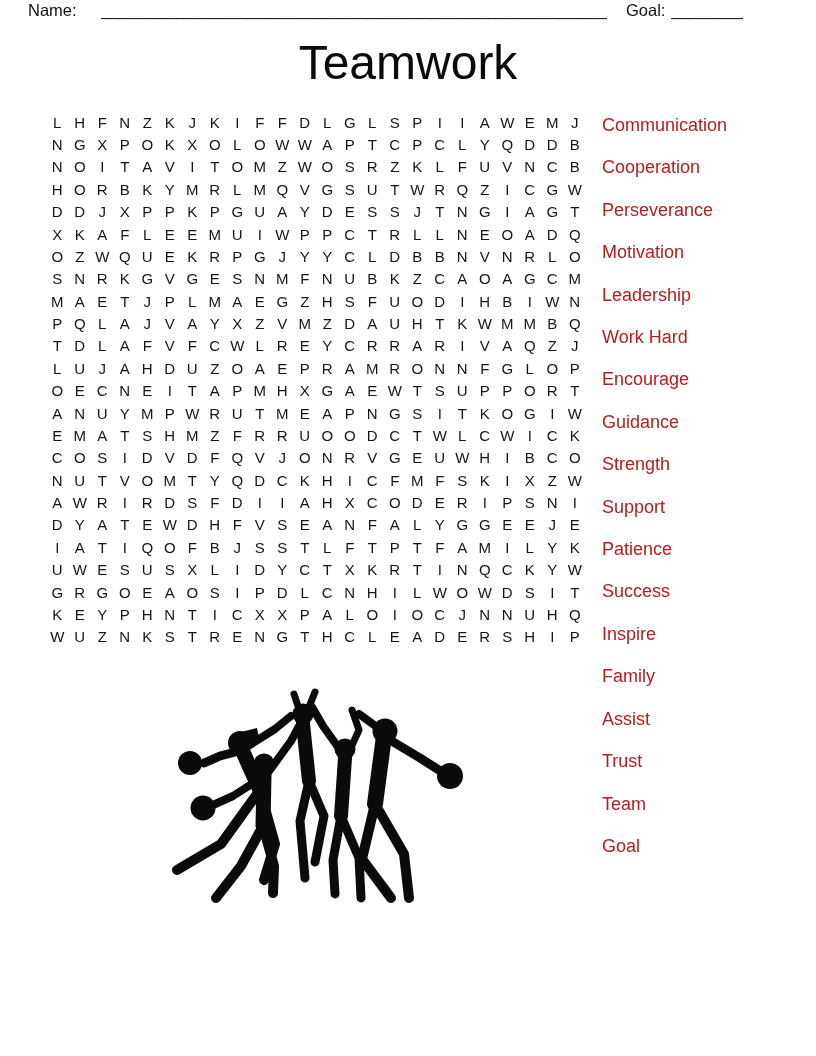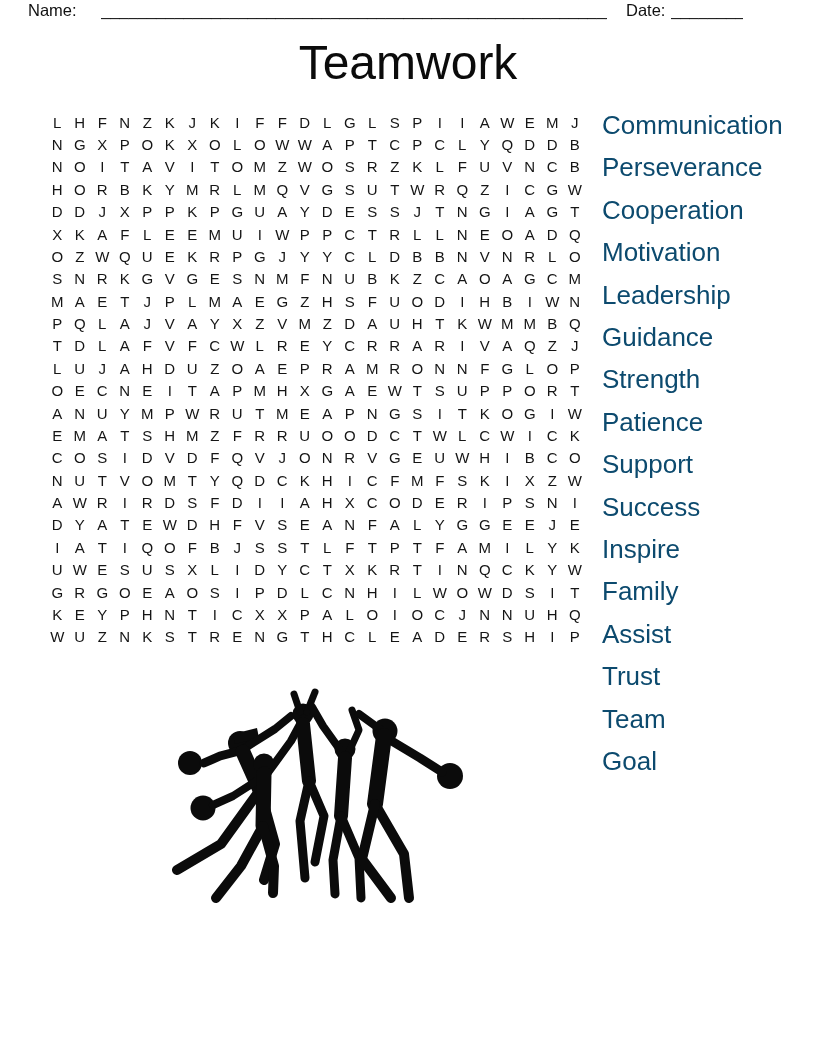--- a/index.html
+++ b/index.html
@@ -15,31 +15,31 @@
 
   .page-title { position:absolute; top:37px; left:0; width:816px; text-align:center;
                 font-size:48px; line-height:1.1; font-weight:400; color:#0b0b0b; letter-spacing:0; }
 
   .grid { position:absolute; left:46px; top:111px; width:540px; height:537px;
           display:grid; grid-template-columns:repeat(24,1fr); grid-template-rows:repeat(24,1fr); }
   .cell { display:flex; align-items:center; justify-content:center;
           font-size:15px; font-weight:400; color:#151515; }
 
   .word-list { position:absolute; left:602px; top:104px; width:210px; }
-  .word { font-size:26px; line-height:42.4px; font-weight:400; color:#0c4a6e; white-space:nowrap; }
+  .word { font-size:18px; line-height:42.4px; font-weight:400; color:#b91c1c; white-space:nowrap; }
 
   .figure-wrap { position:absolute; left:163px; top:686px; width:312px; height:245px; }
   .figure-wrap svg { width:100%; height:100%; }
 </style>
 </head>
 <body>
 
 <div class="hdr-label" id="name-label">Name:</div>
 <div class="hdr-line" id="name-line">________________________________________________________</div>
-<div class="hdr-label" id="date-label">Date:</div>
+<div class="hdr-label" id="date-label">Goal:</div>
 <div class="hdr-line" id="date-line">________</div>
 
 <h1 class="page-title">Teamwork</h1>
 
 <div class="grid">
     <div class="cell">L</div>
     <div class="cell">H</div>
     <div class="cell">F</div>
     <div class="cell">N</div>
     <div class="cell">Z</div>
@@ -611,28 +611,30 @@
     <div class="cell">E</div>
     <div class="cell">R</div>
     <div class="cell">S</div>
     <div class="cell">H</div>
     <div class="cell">I</div>
     <div class="cell">P</div>
   </div>
 
 <div class="word-list">
     <div class="word">Communication</div>
+    <div class="word">Cooperation</div>
     <div class="word">Perseverance</div>
-    <div class="word">Cooperation</div>
     <div class="word">Motivation</div>
     <div class="word">Leadership</div>
+    <div class="word">Work Hard</div>
+    <div class="word">Encourage</div>
     <div class="word">Guidance</div>
     <div class="word">Strength</div>
+    <div class="word">Support</div>
     <div class="word">Patience</div>
-    <div class="word">Support</div>
     <div class="word">Success</div>
     <div class="word">Inspire</div>
     <div class="word">Family</div>
     <div class="word">Assist</div>
     <div class="word">Trust</div>
     <div class="word">Team</div>
     <div class="word">Goal</div>
   </div>
 
 <div class="figure-wrap">

